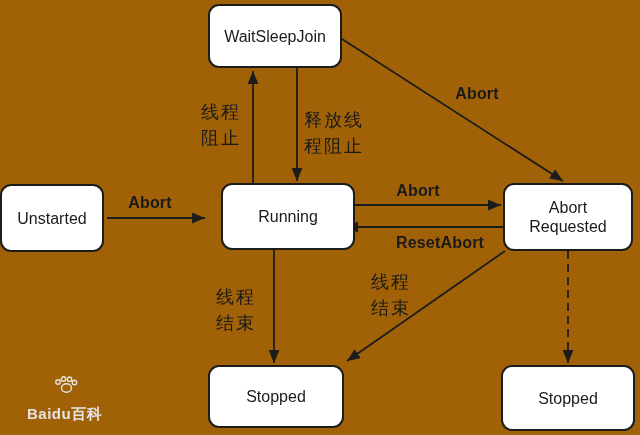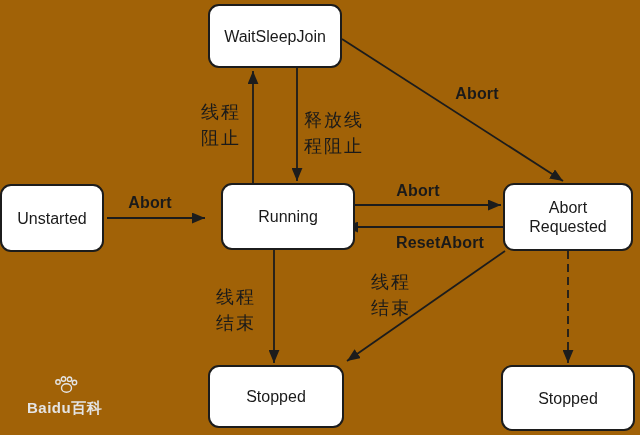--- a/index.html
+++ b/index.html
@@ -79,21 +79,21 @@
     position: absolute;
     left: 27px;
     top: 379px;
     width: 100px;
     height: 30px;
     color: #e4e4e4;
   }
   .watermark-text {
     position: absolute;
     left: 0;
-    top: 20px;
+    top: 26px;
     font-size: 15px;
     font-weight: bold;
     letter-spacing: 0.5px;
     color: #e4e4e4;
     user-select: none;
   }
   .watermark-paw {
     position: absolute;
     left: 26px;
     top: -3px;

